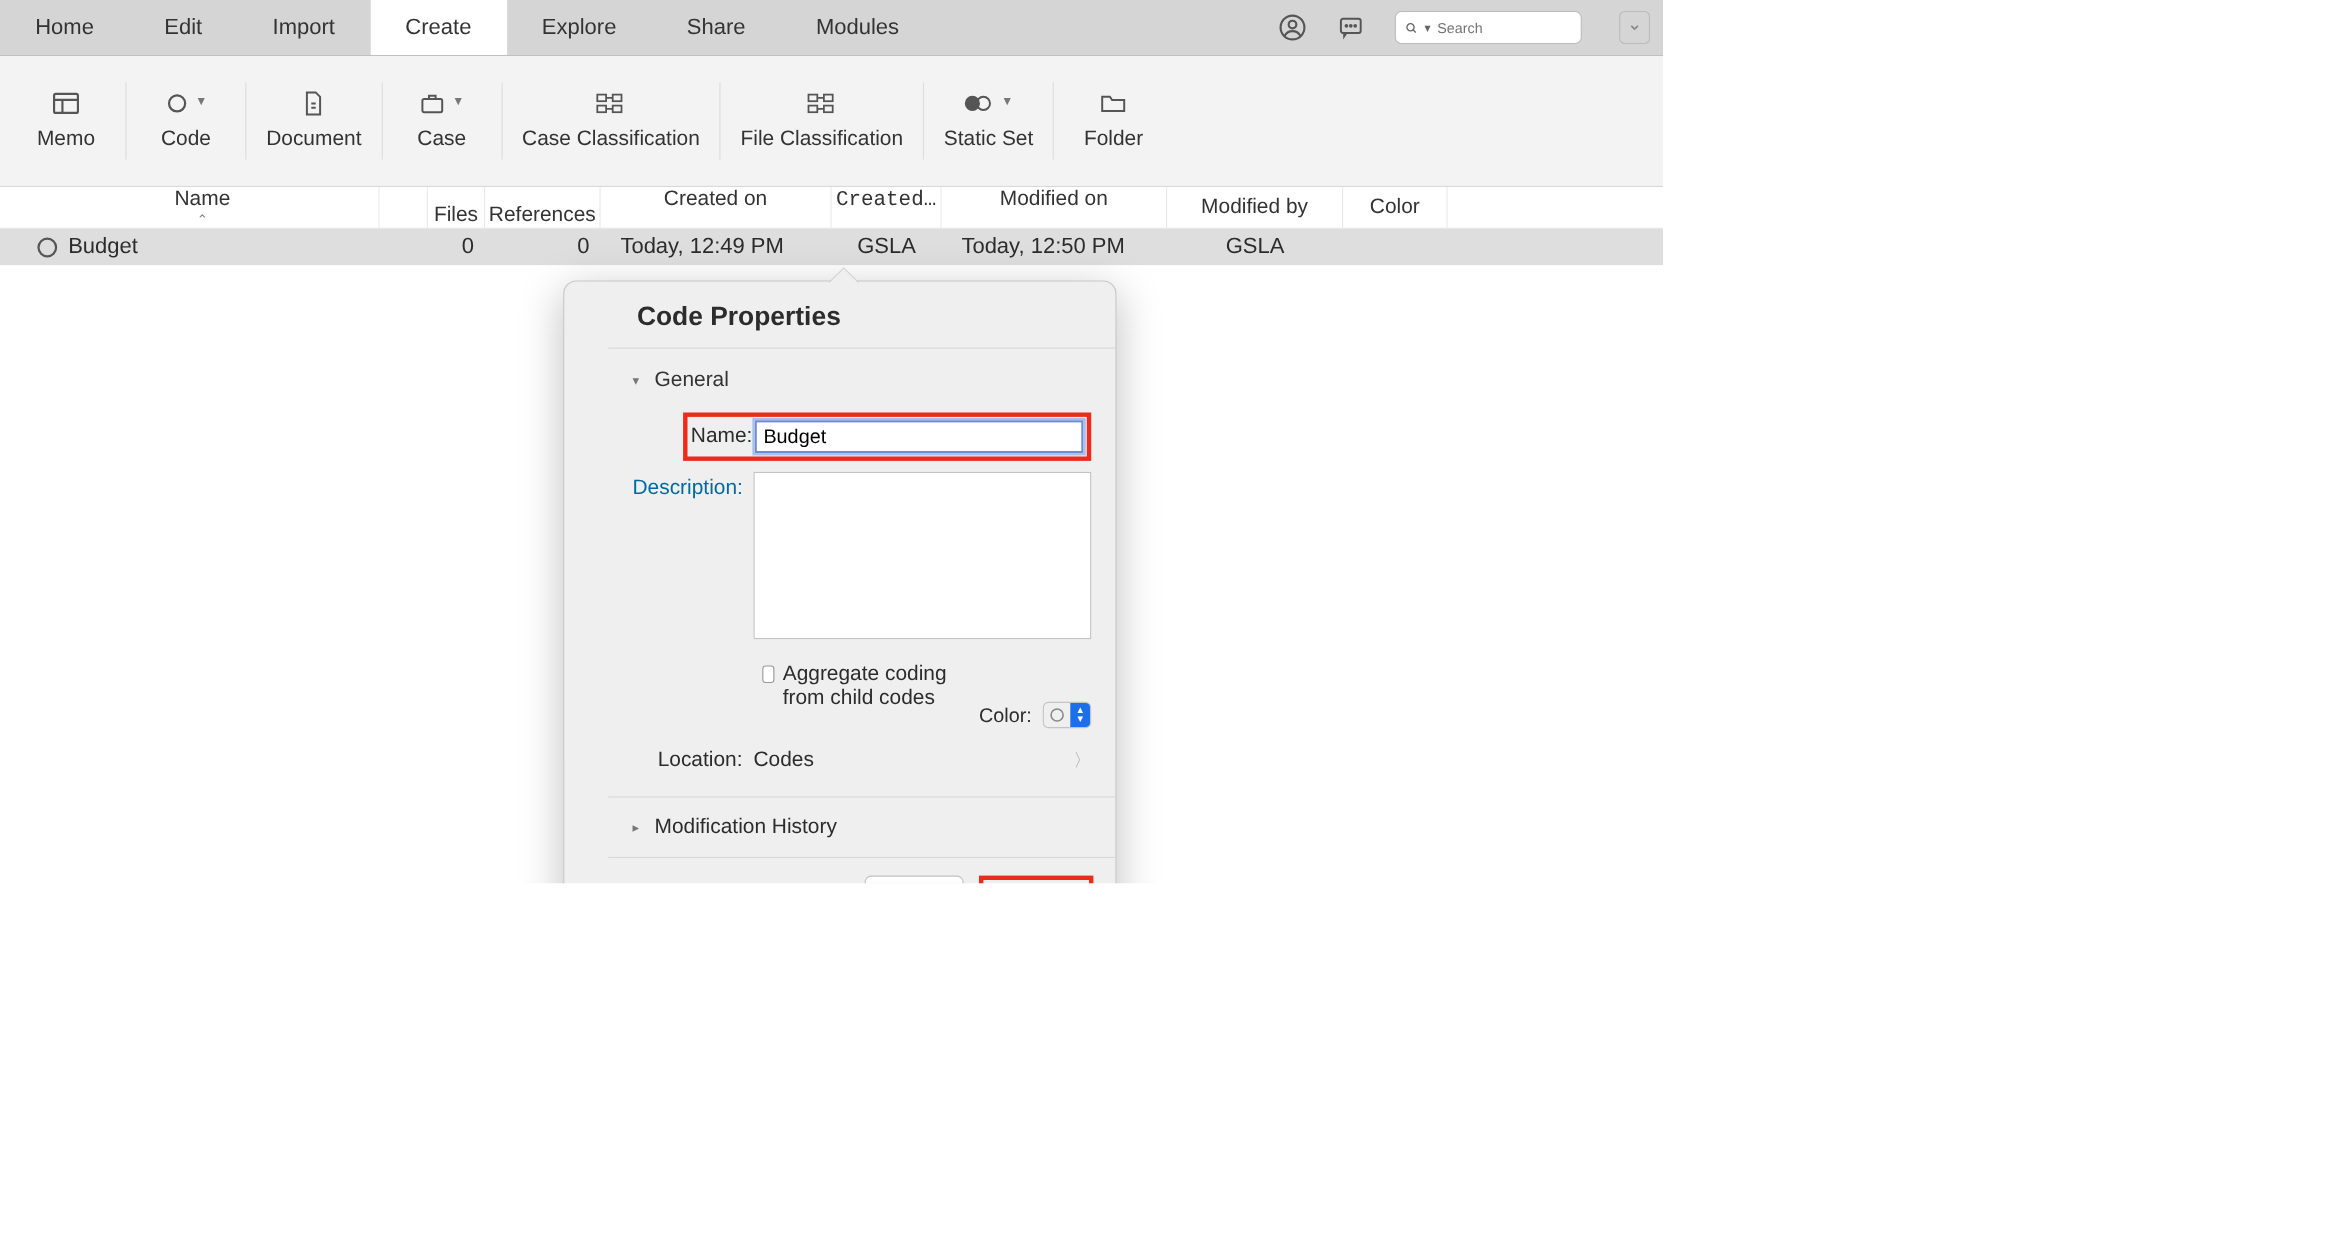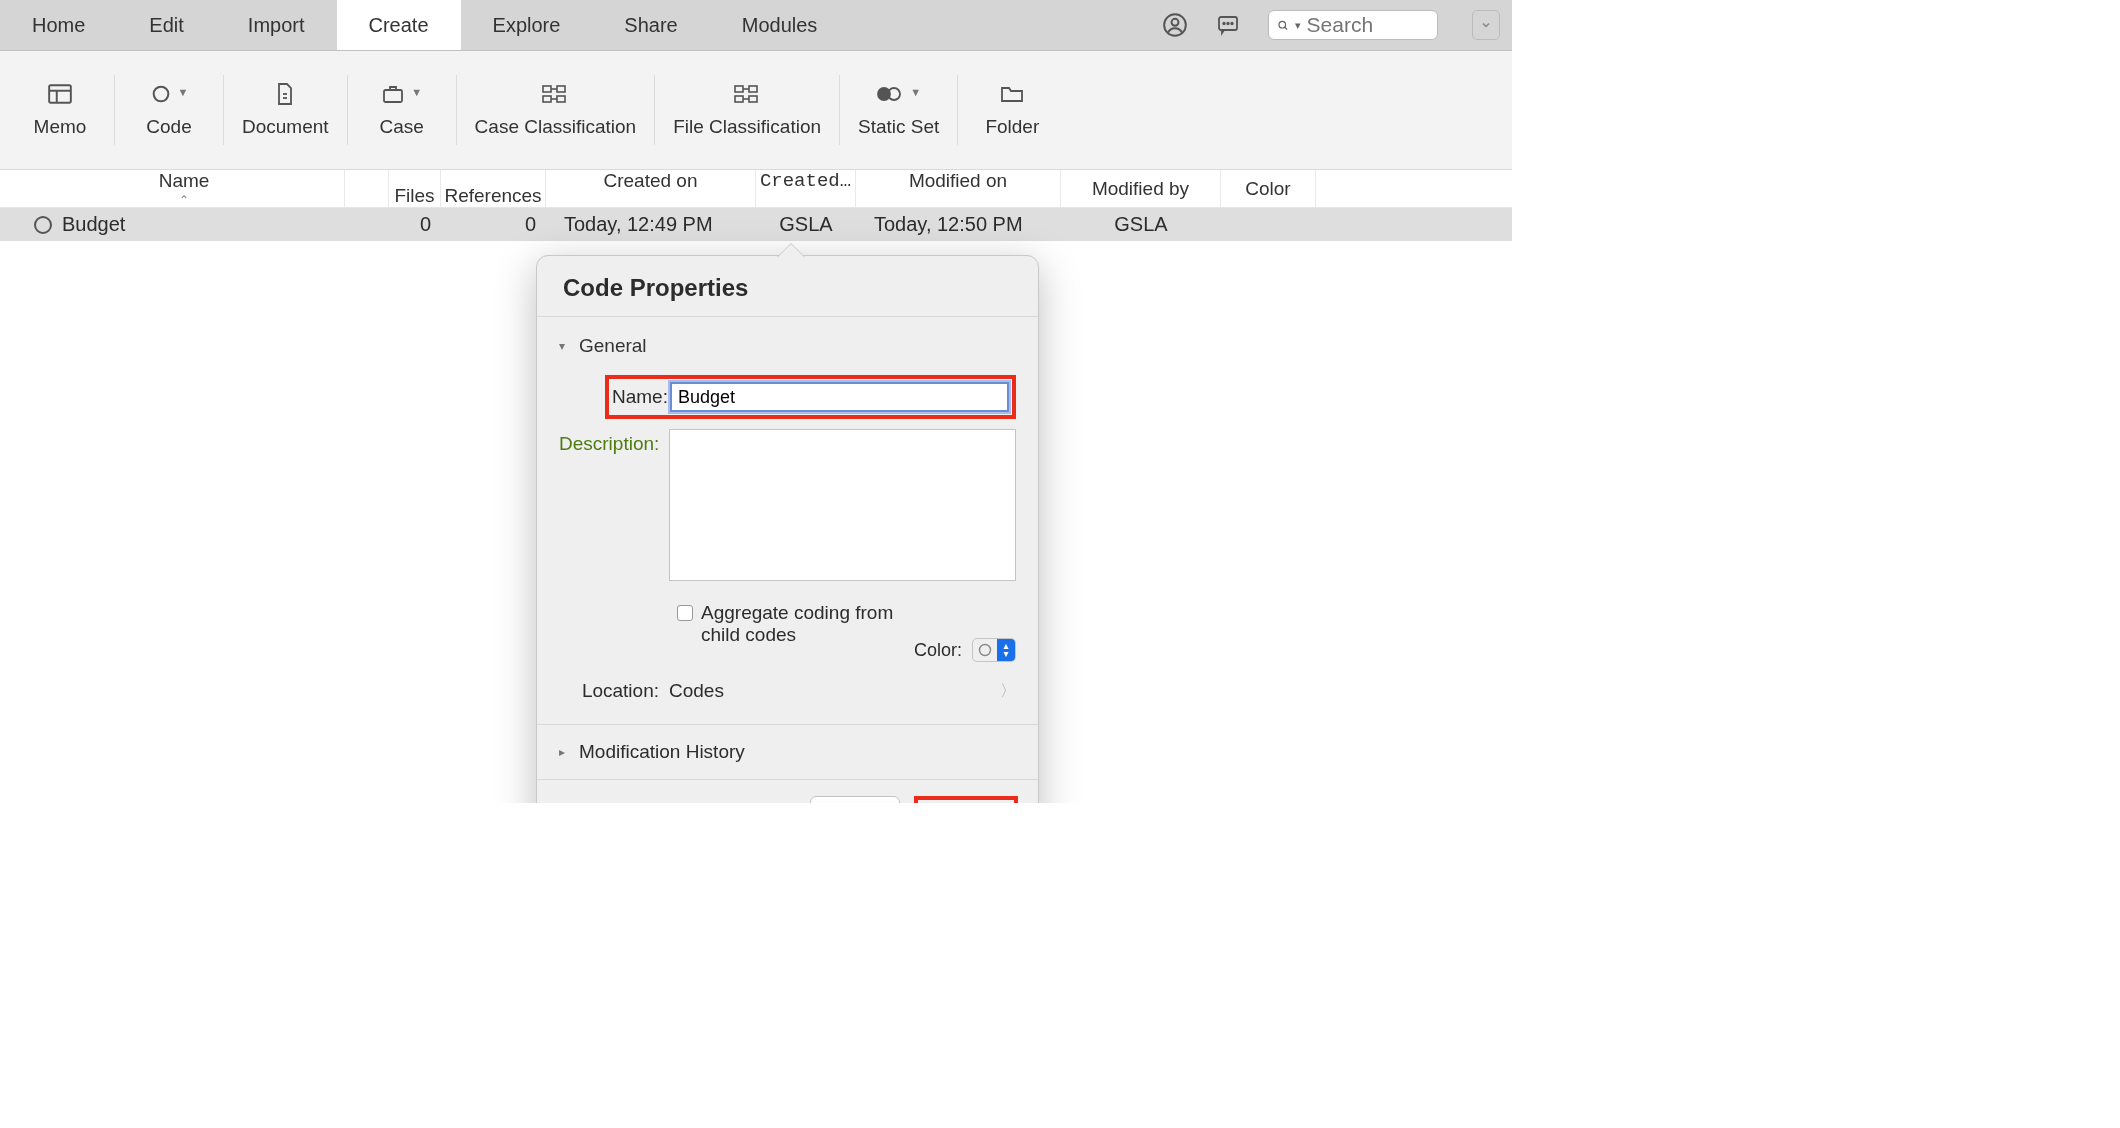--- a/index.html
+++ b/index.html
@@ -6,21 +6,21 @@
   body { background: #fff; color: #2c2c2c; font-size: 18px; width: 1512px; height: 803px; overflow: hidden; position: relative; }
 
   
   .menubar { background: #d5d5d5; height: 51px; display: flex; align-items: stretch; border-bottom: 1px solid #c0c0c0; }
   .menubar .tab { padding: 0 32px; display: flex; align-items: center; cursor: pointer; font-size: 20px; color: #333; }
   .menubar .tab.active { background: #fff; }
   .menubar .spacer { flex: 1; }
   .menubar .right-icons { display: flex; align-items: center; gap: 28px; padding-right: 12px; }
   .icon-btn { display: inline-flex; align-items: center; justify-content: center; color: #555; }
   .searchbox { background: #fff; border: 1px solid #bbb; border-radius: 6px; height: 30px; width: 170px; display: flex; align-items: center; padding: 0 8px; gap: 6px; }
-  .searchbox input { border: none; outline: none; font-size: 21px; width: 100%; background: transparent; }
+  .searchbox input { border: none; outline: none; font-size: 13px; width: 100%; background: transparent; }
   .expand-chevron { width: 28px; height: 30px; background: #d5d5d5; border: 1px solid #bbb; border-radius: 5px; display:flex; align-items:center; justify-content:center; margin-left:6px;}
 
   
   .ribbon { background: #f3f3f3; height: 119px; display: flex; align-items: center; border-bottom: 1px solid #d9d9d9; padding: 0 10px; }
   .ribbon-item { display: flex; flex-direction: column; align-items: center; justify-content: center; min-width: 100px; padding: 0 14px; font-size: 19px; color: #333; text-align: center; line-height: 1.25; gap: 8px; cursor: pointer; }
   .ribbon-sep { width: 1px; height: 70px; background: #dcdcdc; margin: 0 4px; }
   .chev-down { font-size: 11px; color: #777; margin-left: 4px; position: relative; top: -1px; }
   .ribbon-item .icon-row { display: flex; align-items: center; gap: 2px; height: 26px;}
   
   
@@ -45,28 +45,28 @@
   .td.refs { width: 105px; text-align:right;}
   .td.created-on { width: 210px; padding-left:18px;}
   .td.created-by { width: 100px; text-align:center;}
   .td.modified-on { width: 205px; padding-left:18px;}
   .td.modified-by { width: 160px; text-align:center;}
   .td.color { width: 95px; }
 
   .circle-icon { width: 18px; height: 18px; border: 2.5px solid #555; border-radius: 50%; display:inline-block;}
 
   
-  .popover { position: absolute; left: 536px; top: 255px; width: 503px; background: #efefef; border: 1px solid #c8c8c8; border-radius: 12px; box-shadow: 0 10px 40px rgba(0,0,0,0.25); }
+  .popover { position: absolute; left: 512px; top: 255px; width: 503px; background: #efefef; border: 1px solid #c8c8c8; border-radius: 12px; box-shadow: 0 10px 40px rgba(0,0,0,0.25); padding-left: 40px; }
   .popover::before { content:""; position:absolute; top:-12px; left: 240px; width:0;height:0; border-left:14px solid transparent; border-right:14px solid transparent; border-bottom:14px solid #efefef; filter: drop-shadow(0 -1px 0 #c8c8c8);}
   .pop-title { font-size: 24px; font-weight: 600; padding: 18px 26px 14px; border-bottom: 1px solid #d7d7d7;}
   .pop-body { padding: 14px 22px 12px; }
   .section-row { display:flex; align-items:center; gap:10px; font-size:19px; color:#333; cursor:pointer; padding: 4px 0;}
   .collapse-icon { font-size: 12px; color: #777; width:10px; display:inline-block;}
   .form-row { display:flex; align-items:flex-start; margin-top: 10px; }
-  .form-label { width: 110px; text-align:center; padding-right: 10px; font-size: 19px; color:#4d7c0f; padding-top:4px;}
+  .form-label { width: 110px; text-align:center; padding-right: 10px; font-size: 19px; color:#0369a1; padding-top:4px;}
   .form-field { flex:1; }
   .highlight-red { border: 4px solid #eb2c1a; padding: 3px; }
   .name-input { width:100%; height: 30px; border: 2px solid #6a8ed6; outline: 2px solid #a9bdea; font-size: 18px; padding: 2px 6px; background:#fff;}
   .desc-box { width:100%; height: 152px; border:1px solid #c4c4c4; background:#fff; resize:none; font-size:18px; padding:4px 6px;}
   .agg-row { display:flex; align-items:flex-start; margin-top:16px;}
   .checkbox { width:16px;height:16px; border:1px solid #999; border-radius:3px; background:#fff; margin-right:8px; margin-top:3px;}
   .agg-label { font-size:19px; max-width: 210px;}
   .color-ctl { margin-left:auto; display:flex; align-items:center; gap:10px;margin-top:36px;}
   .color-chip { display:flex; align-items:center; border:1px solid #c4c4c4; border-radius:5px; overflow:hidden; height:24px;}
   .color-circle { width:24px; display:flex; align-items:center; justify-content:center;}

